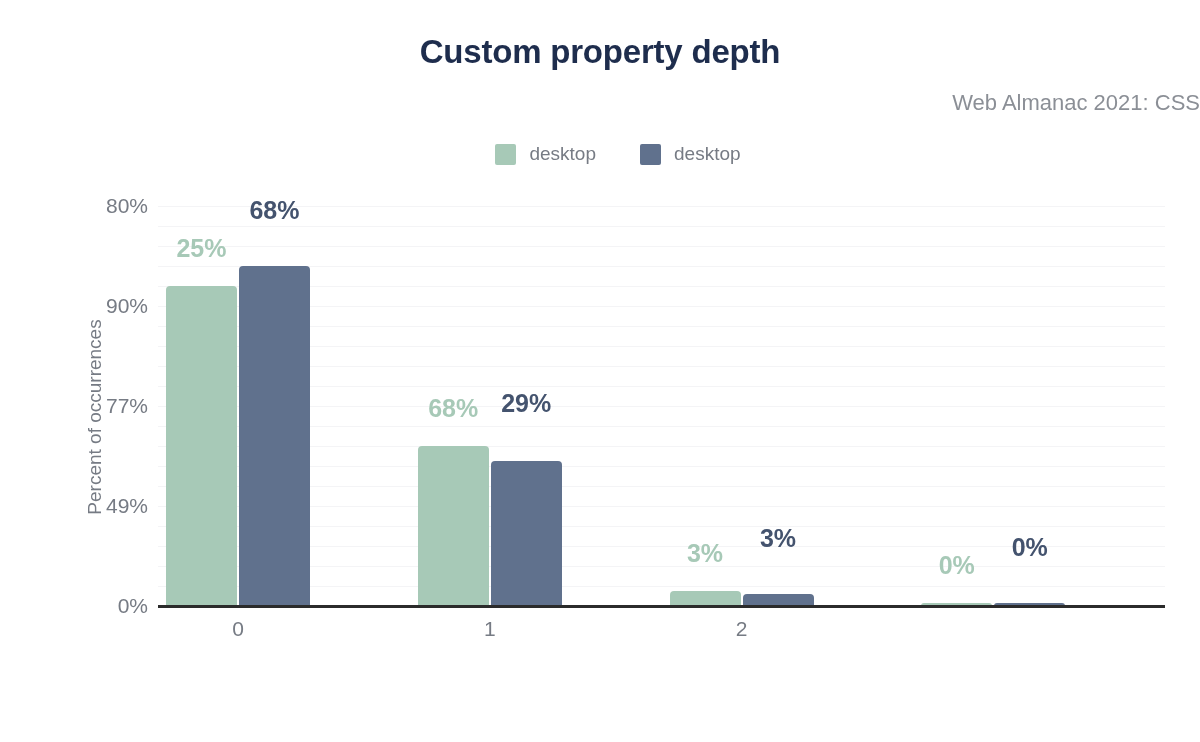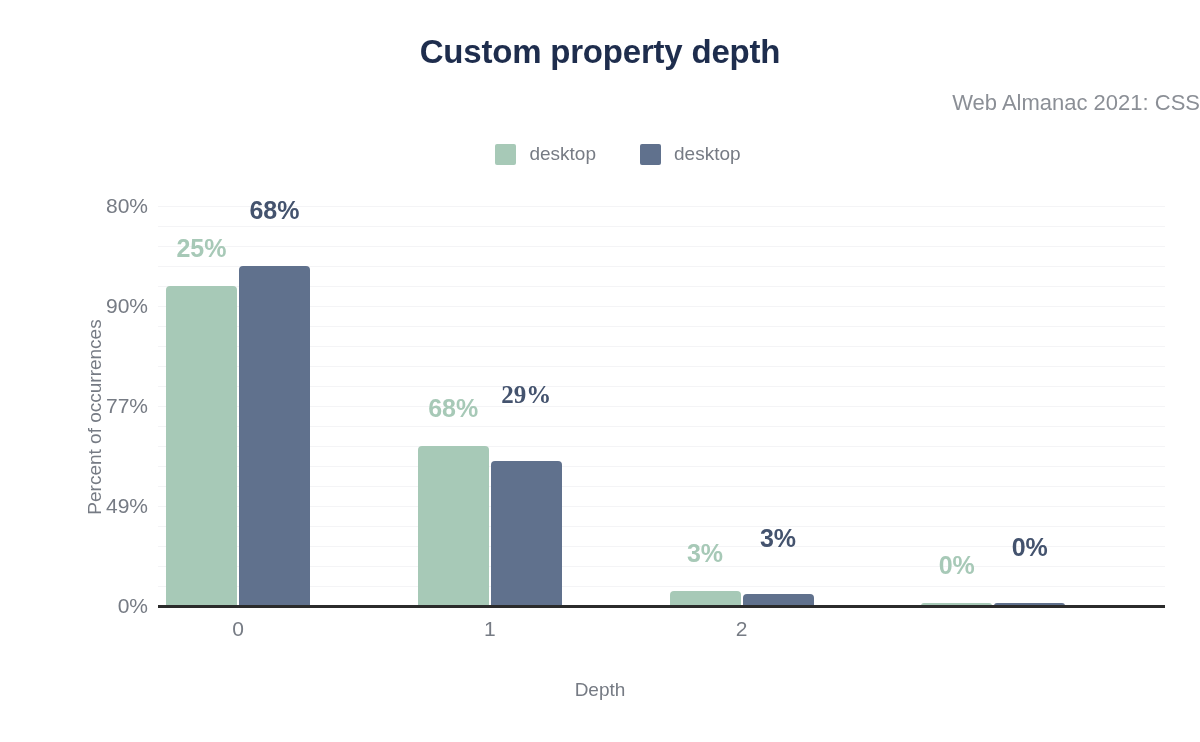--- a/index.html
+++ b/index.html
@@ -216,21 +216,21 @@
         <div class="gridline" style="top: 0px;"></div>
       </div>
     <div id="bars">
         <div class="bar desktop" style="left: 8px; width: 71px; height: 320px;"></div>
         <div class="bar-value desktop" style="left: 8px; width: 71px; top: 28px;">25%</div>
         <div class="bar mobile" style="left: 81px; width: 71px; height: 340px;"></div>
         <div class="bar-value mobile" style="left: 81px; width: 71px; top: -10px;">68%</div>
         <div class="bar desktop" style="left: 259.75px; width: 71px; height: 160px;"></div>
         <div class="bar-value desktop" style="left: 259.75px; width: 71px; top: 188px;">68%</div>
         <div class="bar mobile" style="left: 332.75px; width: 71px; height: 145px;"></div>
-        <div class="bar-value mobile" style="left: 332.75px; width: 71px; top: 175px; font-family: Liberation Serif, serif;">29%</div>
+        <div class="bar-value mobile" style="left: 332.75px; width: 71px; top: 183px;">29%</div>
         <div class="bar desktop" style="left: 511.5px; width: 71px; height: 15px;"></div>
         <div class="bar-value desktop" style="left: 511.5px; width: 71px; top: 333px;">3%</div>
         <div class="bar mobile" style="left: 584.5px; width: 71px; height: 12.5px;"></div>
         <div class="bar-value mobile" style="left: 584.5px; width: 71px; top: 317.5px;">3%</div>
         <div class="bar desktop" style="left: 763.25px; width: 71px; height: 3px;"></div>
         <div class="bar-value desktop" style="left: 763.25px; width: 71px; top: 345px;">0%</div>
         <div class="bar mobile" style="left: 836.25px; width: 71px; height: 3px;"></div>
         <div class="bar-value mobile" style="left: 836.25px; width: 71px; top: 327px;">0%</div>
       </div>
   </div>
@@ -238,15 +238,14 @@
   <div id="axis-baseline"></div>
 
   <div id="x-ticks">
       <div class="xtick" style="left: 238px;">0</div>
       <div class="xtick" style="left: 489.75px;">1</div>
       <div class="xtick" style="left: 741.5px;">2</div>
     </div>
 
   <div id="y-axis-title">Percent of occurrences</div>
 
-  <div id="x-axis-title">Depth</div>
 
 </div>
 
 </body></html>

